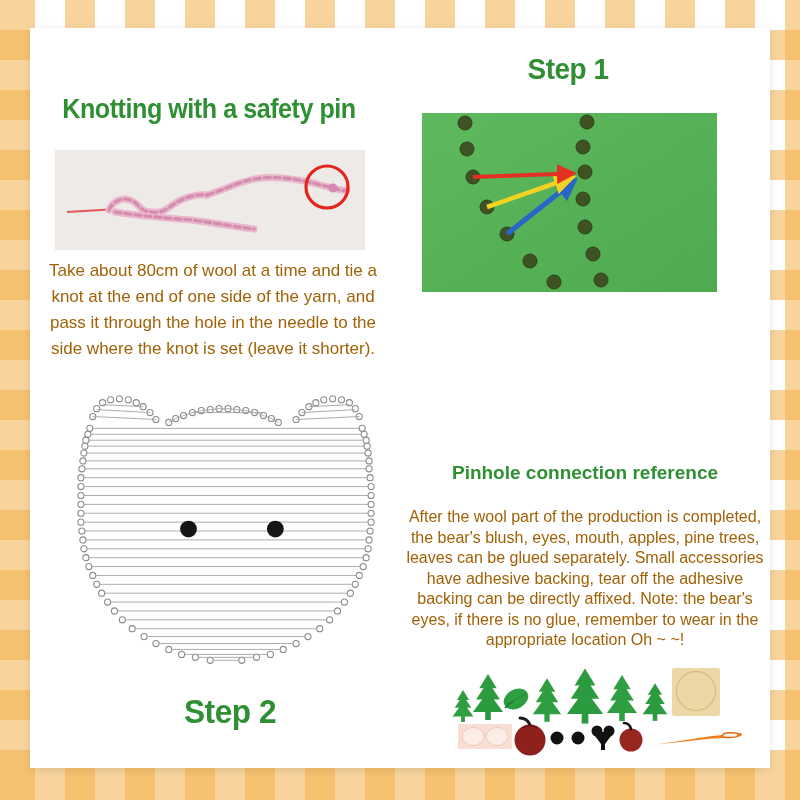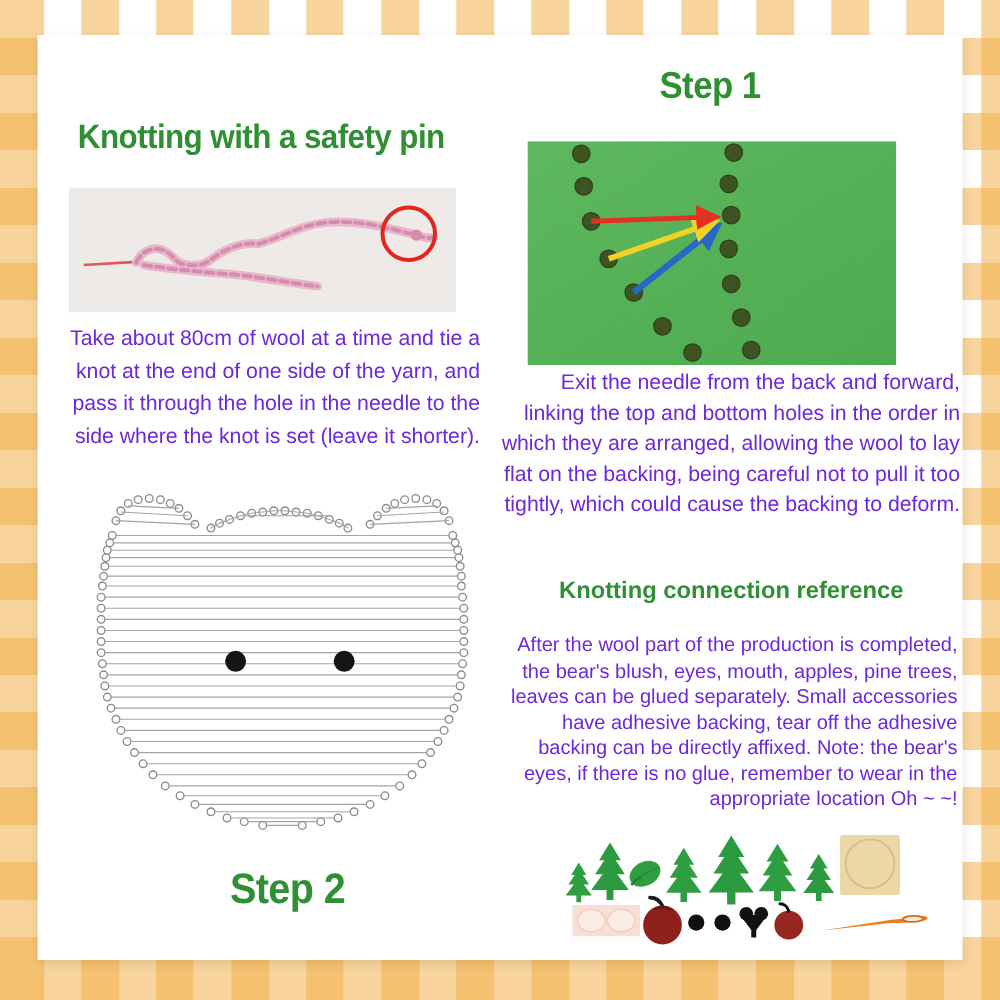--- a/index.html
+++ b/index.html
@@ -20,21 +20,21 @@
   .abs{position:absolute;}
   .heading{
     color:#2e8f33;font-weight:bold;text-align:center;
     letter-spacing:-.5px;transform:scaleX(.93);transform-origin:center;
     margin:0;white-space:nowrap;
   }
   .title-left{left:6px;top:66px;width:346px;font-size:27px;}
   .step1{left:390px;top:24px;width:296px;font-size:30px;}
   .step2{left:45px;top:664px;width:310px;font-size:34px;}
   .para{
-    color:#6d28d9;text-align:right;margin:0;
+    color:#a16207;text-align:center;margin:0;
   }
   .left-para{left:12px;top:230px;width:342px;font-size:17px;line-height:26px;}
   .right-para1{left:370px;top:266px;width:368px;font-size:17px;line-height:24.5px;}
   .subhead{
     left:372px;top:434px;width:366px;font-size:19px;
     color:#2e8f33;font-weight:bold;text-align:center;margin:0;
   }
   .right-para2{left:374px;top:460px;width:362px;font-size:16px;line-height:20.5px;margin-top:19px;}
   svg{display:block;}
   .fig-wool{left:25px;top:122px;}
@@ -265,23 +265,22 @@
       <circle cx="161" cy="86" r="7"></circle>
         <circle cx="163" cy="114" r="7"></circle>
         <circle cx="171" cy="141" r="7"></circle>
       <circle cx="179" cy="167" r="7"></circle>
     </g>
     <line x1="85" y1="121" x2="152" y2="68" stroke="#2767c8" stroke-width="5" marker-end="url(#mBlu)"></line>
     <line x1="65" y1="94" x2="150" y2="64.5" stroke="#f2d324" stroke-width="4.5" marker-end="url(#mYel)"></line>
     <line x1="51" y1="64" x2="151" y2="60.5" stroke="#e43023" stroke-width="4" marker-end="url(#mRed)"></line>
   </svg>
 
-  <p class="abs para right-para1">Exit the needle from the back and forward, linking the top and bottom holes in the order in which they are arranged, allowing the wool to lay flat on the backing, being careful not to pull it too tightly, which could cause the backing to deform.</p>
-
-  <h3 class="abs subhead">Knotting connection reference</h3>
+
+  <h3 class="abs subhead">Pinhole connection reference</h3>
 
   <p class="abs para right-para2">After the wool part of the production is completed, the bear's blush, eyes, mouth, apples, pine trees, leaves can be glued separately. Small accessories have adhesive backing, tear off the adhesive backing can be directly affixed. Note: the bear's eyes, if there is no glue, remember to wear in the appropriate location Oh ~ ~!</p>
 
   <svg class="abs fig-acc" width="320" height="96" viewBox="0 0 320 96">
     <defs>
       <symbol id="tree" viewBox="0 0 40 58">
         <polygon points="20,0 9,18 31,18"></polygon>
         <polygon points="20,9 5,32 35,32"></polygon>
         <polygon points="20,22 1,48 39,48"></polygon>
         <rect x="16.5" y="46" width="7" height="12"></rect>

